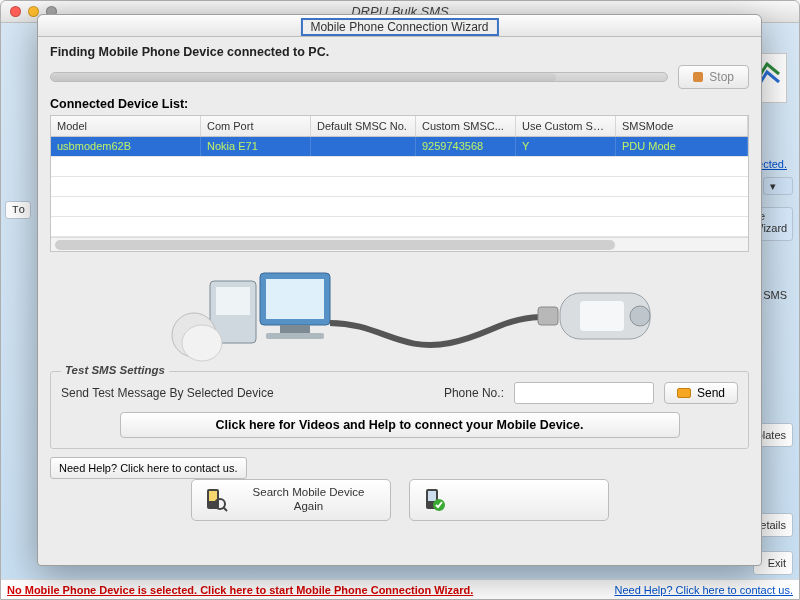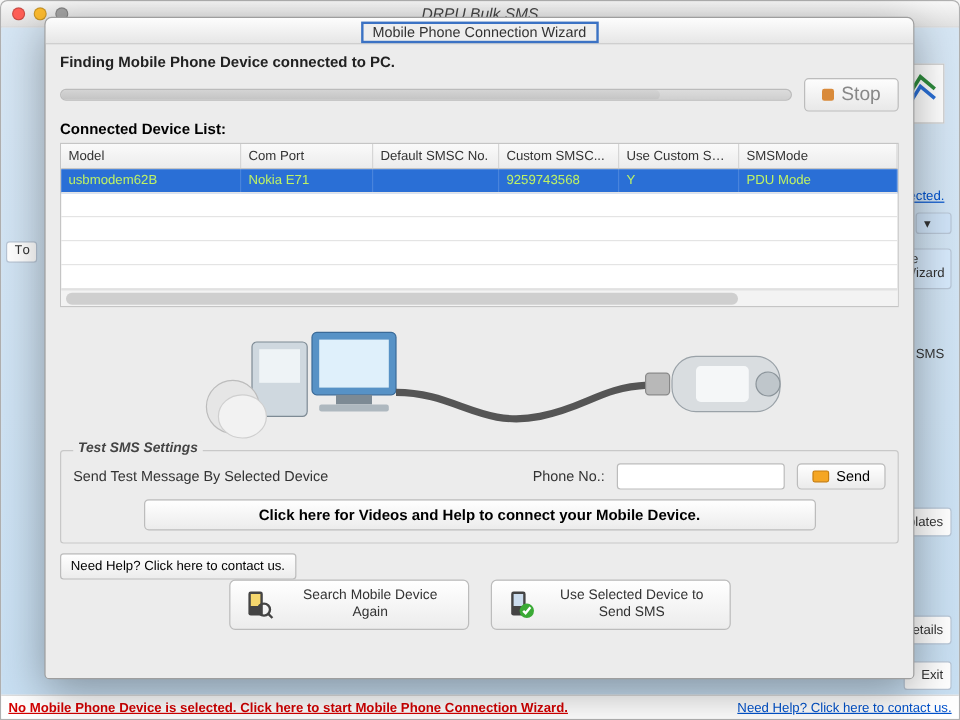--- a/index.html
+++ b/index.html
@@ -27,21 +27,21 @@
 
   .dialog { position: absolute; top: 14px; left: 37px; width: 725px; height: 552px; background: #ececec; border: 1px solid #9e9e9e; border-radius: 6px 6px 4px 4px; box-shadow: 0 10px 38px rgba(0,0,0,0.35); }
   .dialog-titlebar { height: 22px; background: linear-gradient(#fdfdfd, #e6e6e6); border-bottom: 1px solid #bdbdbd; border-radius: 6px 6px 0 0; position: relative; }
   .dialog-title { position: absolute; left: 50%; transform: translateX(-50%); top: 3px; font-size: 12px; color: #333; padding: 0 8px; border: 2px solid #3b72c4; background: #eee; }
   .dialog-body { padding: 8px 12px 10px 12px; }
 
   .finding { font-size: 12.5px; font-weight: bold; color: #222; margin-bottom: 6px; }
   .progress-row { display: flex; align-items: center; gap: 10px; margin-bottom: 8px; }
   .progress-bar { flex: 1; height: 10px; background: linear-gradient(#dcdcdc,#cfcfcf); border: 1px solid #bbb; border-radius: 5px; position: relative; overflow: hidden; }
   .progress-fill { position:absolute; left:0; top:0; bottom:0; width:82%; background: linear-gradient(#d4d4d4,#c4c4c4); border-radius:5px; }
-  .stop-btn { display:flex; align-items:center; gap:6px; padding: 4px 14px; background: linear-gradient(#fdfdfd,#e8e8e8); border:1px solid #bcbcbc; border-radius:4px; font-size:16px; color:#888; cursor:pointer; }
+  .stop-btn { display:flex; align-items:center; gap:6px; padding: 4px 14px; background: linear-gradient(#fdfdfd,#e8e8e8); border:1px solid #bcbcbc; border-radius:4px; font-size:12px; color:#888; cursor:pointer; }
   .stop-btn .sq { width:10px; height:10px; background:#d98a3a; border-radius:2px; }
 
   .list-label { font-size: 12.5px; font-weight: bold; margin-bottom: 4px; }
   .table { border: 1px solid #c5c5c5; background: #fff; }
   .thead, .trow { display: grid; grid-template-columns: 150px 110px 105px 100px 100px 1fr; }
   .thead { background: linear-gradient(#fafafa,#ececec); border-bottom:1px solid #c5c5c5; }
   .th { font-size: 11px; color:#333; padding: 4px 6px; border-right:1px solid #d6d6d6; white-space:nowrap; overflow:hidden; text-overflow:ellipsis; }
   .trow { height: 20px; border-bottom: 1px solid #e4e4e4; }
   .trow.selected { background: #2a6fd6; color: #bef264; }
   .td { font-size: 11px; padding: 3px 6px; border-right:1px solid rgba(0,0,0,0); white-space:nowrap; overflow:hidden; }
@@ -234,18 +234,17 @@
       </button>
       <button class="action-btn">
         <span class="icon">
             <svg width="26" height="26" viewBox="0 0 26 26">
               <rect x="5" y="2" width="12" height="20" rx="2" fill="#444"></rect>
               <rect x="7" y="4" width="8" height="10" fill="#cde"></rect>
               <circle cx="18" cy="18" r="6" fill="#3aaa35"></circle>
               <path d="M15 18 l2 2 l4 -5" stroke="#fff" stroke-width="2" fill="none"></path>
             </svg>
           </span>
-        <span class="txt">Use Selected Device to Send SMS</span>
       </button>
     </div>
 
   </div>
 </div>
 
 </body></html>

